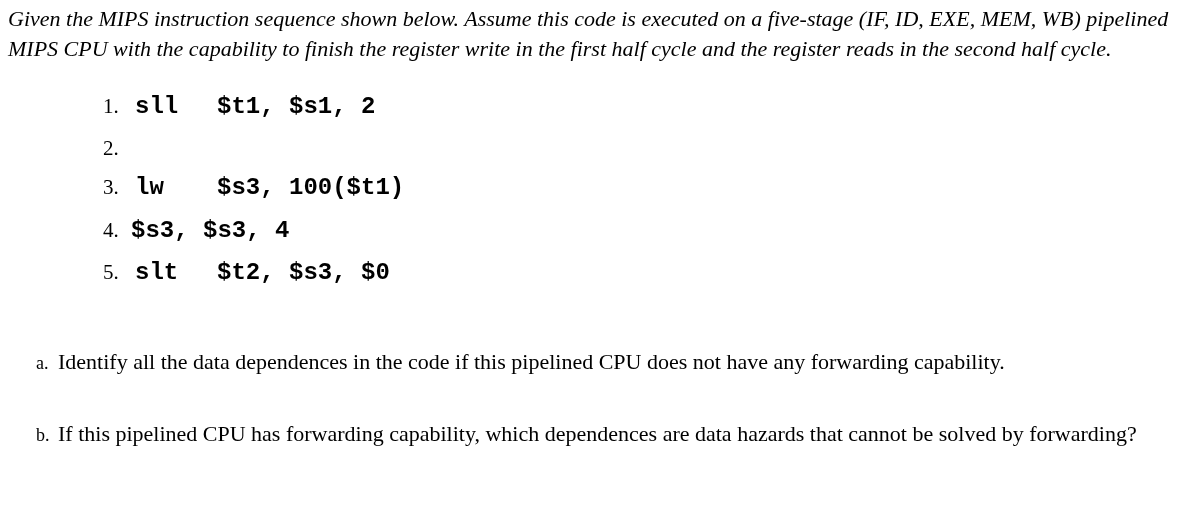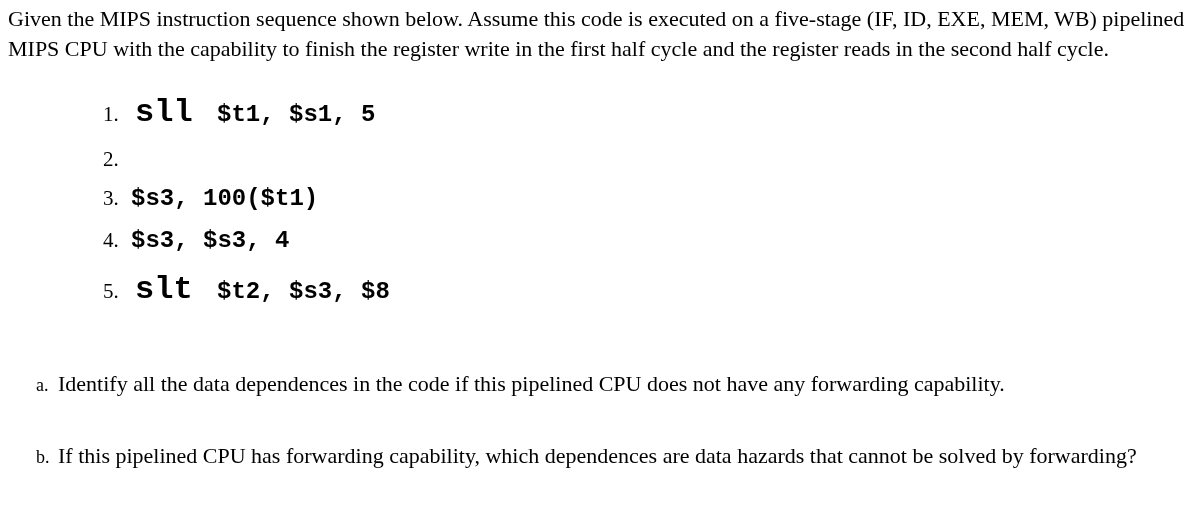--- a/index.html
+++ b/index.html
@@ -12,39 +12,40 @@
       font-size: 22px;
       color: #000;
       background: #fff;
       width: 1200px;
       height: 514px;
       padding: 4px 8px;
       line-height: 1.35;
     }
     .intro {
       margin-bottom: 28px;
+      font-style: italic;
     }
     .code-block {
       margin-left: 95px;
       margin-bottom: 24px;
     }
     .code-line {
       display: flex;
       align-items: baseline;
       margin-bottom: 10px;
     }
     .line-num {
       font-family: Georgia, 'Times New Roman', serif;
       font-size: 21px;
       min-width: 28px;
     }
     .opcode {
       font-family: 'Courier New', monospace;
       font-weight: bold;
-      font-size: 32px;
+      font-size: 24px;
       min-width: 82px;
       margin-left: 4px;
     }
     .operands {
       font-family: 'Courier New', monospace;
       font-weight: bold;
       font-size: 24px;
     }
     .questions {
       padding-left: 28px;
@@ -66,37 +67,38 @@
   </style>
 </head>
 <body>
 
 <div class="intro">Given the MIPS instruction sequence shown below. Assume this code is executed on a five-stage (IF, ID, EXE, MEM, WB) pipelined MIPS CPU with the capability to finish the register write in the first half cycle and the register reads in the second half cycle.</div>
 
 <div class="code-block">
   <div class="code-line">
     <span class="line-num">1.</span>
     <span class="opcode">sll</span>
-    <span class="operands">$t1, $s1, 5</span>
+    <span class="operands">$t1, $s1, 2</span>
   </div>
   <div class="code-line">
     <span class="line-num">2.</span>
   </div>
   <div class="code-line">
     <span class="line-num">3.</span>
+    <span class="opcode">lw</span>
     <span class="operands">$s3, 100($t1)</span>
   </div>
   <div class="code-line">
     <span class="line-num">4.</span>
     <span class="operands">$s3, $s3, 4</span>
   </div>
   <div class="code-line">
     <span class="line-num">5.</span>
     <span class="opcode">slt</span>
-    <span class="operands">$t2, $s3, $8</span>
+    <span class="operands">$t2, $s3, $0</span>
   </div>
 </div>
 
 <div class="questions">
   <div class="question">
     <span class="q-letter">a.</span>
     <span class="q-text">Identify all the data dependences in the code if this pipelined CPU does not have any forwarding capability.</span>
   </div>
   <div class="question">
     <span class="q-letter">b.</span>

